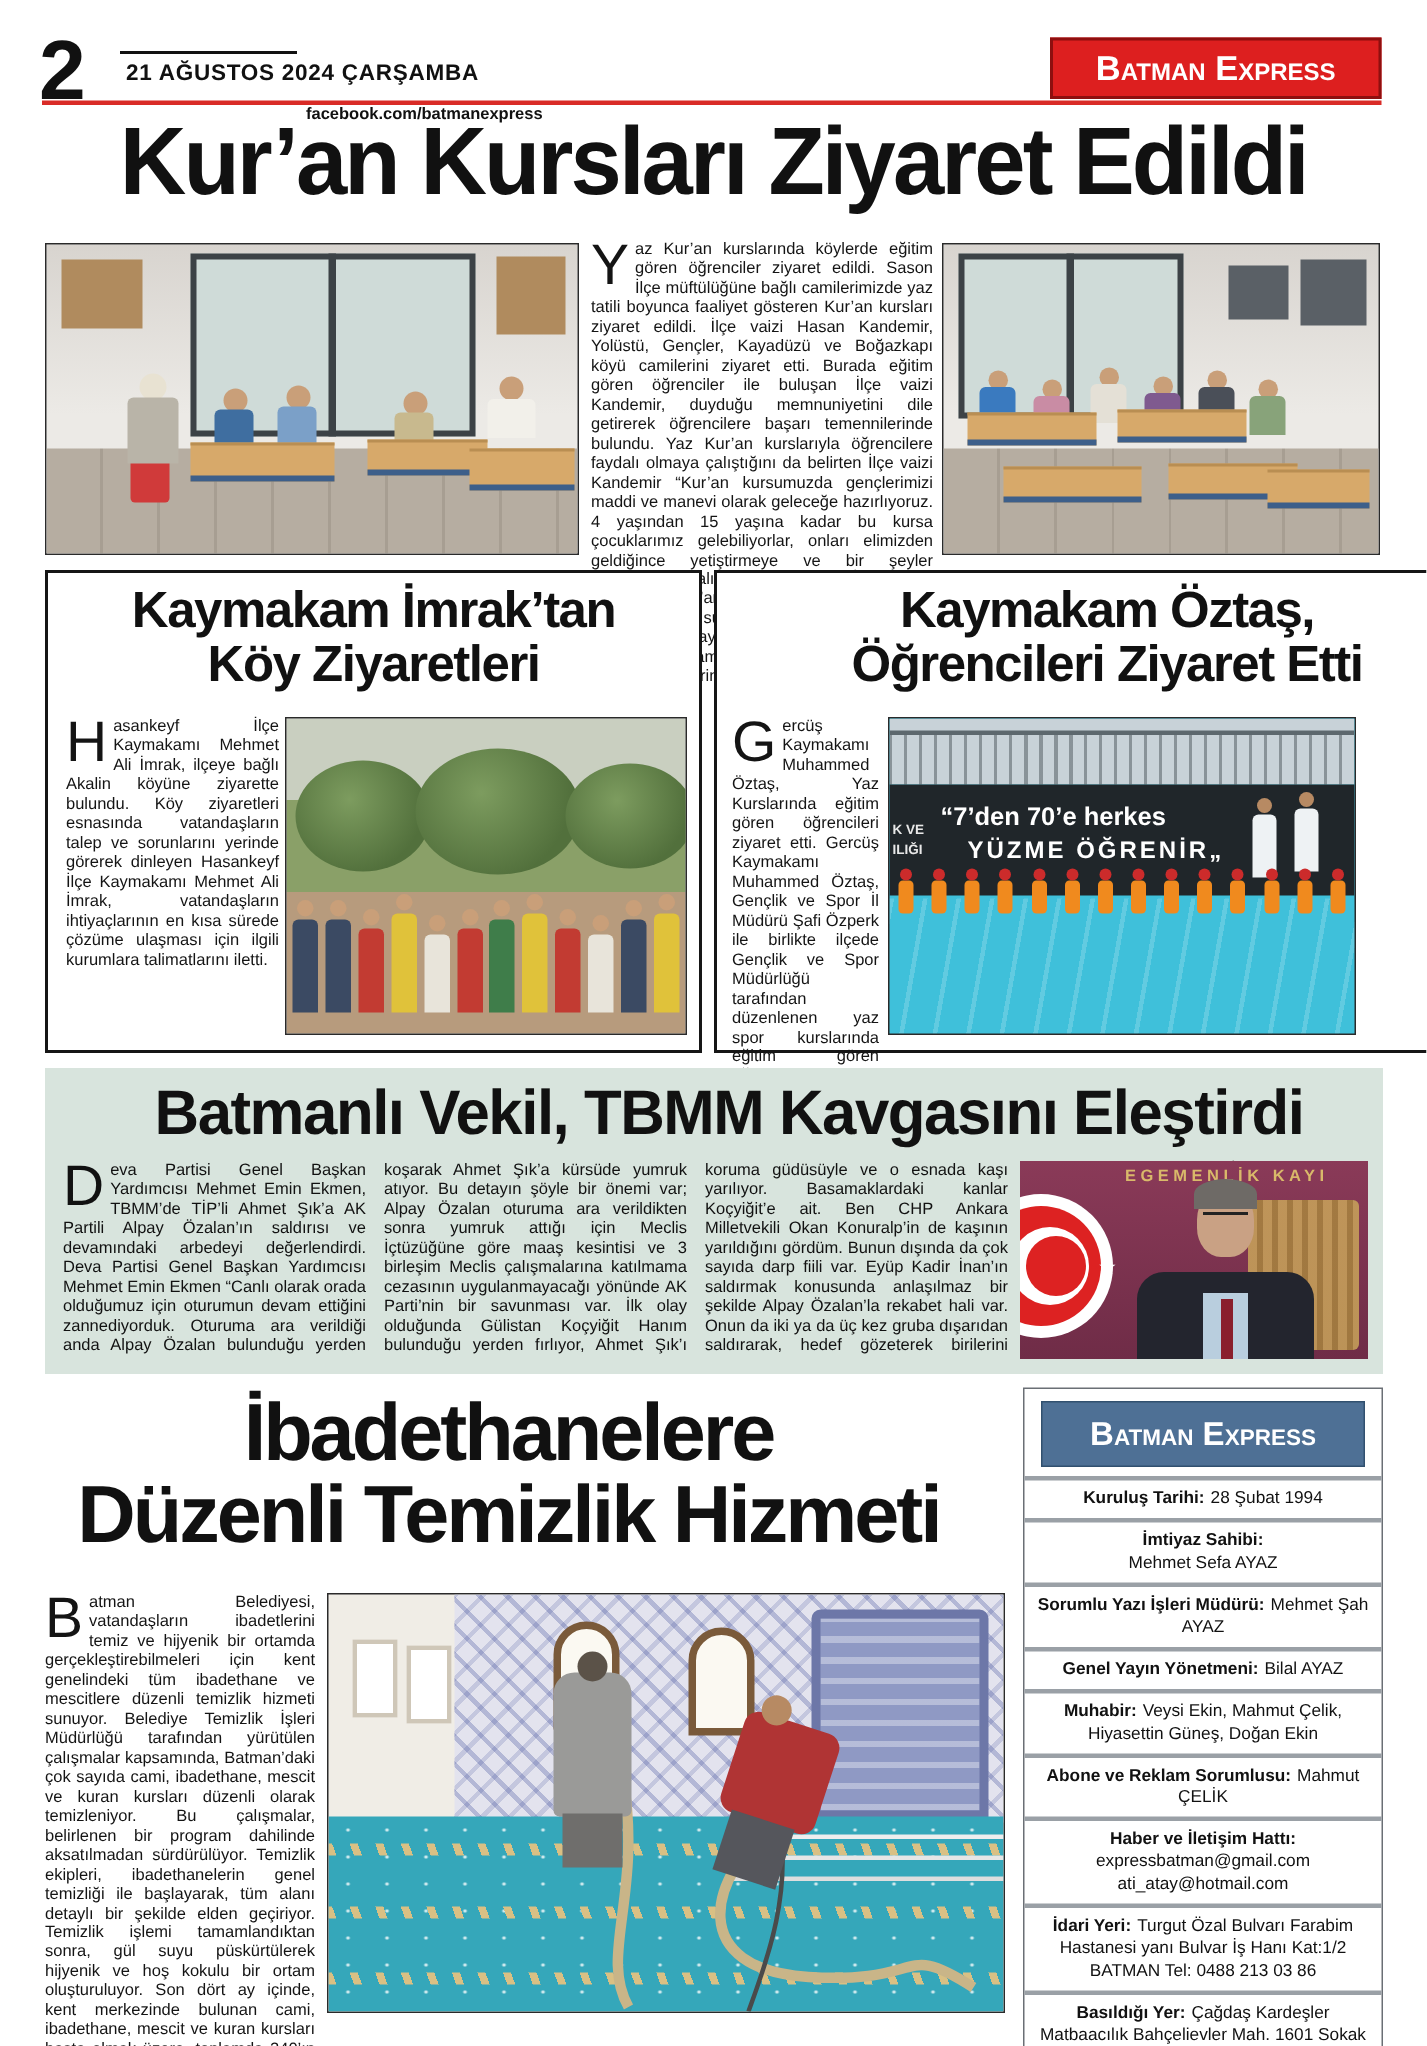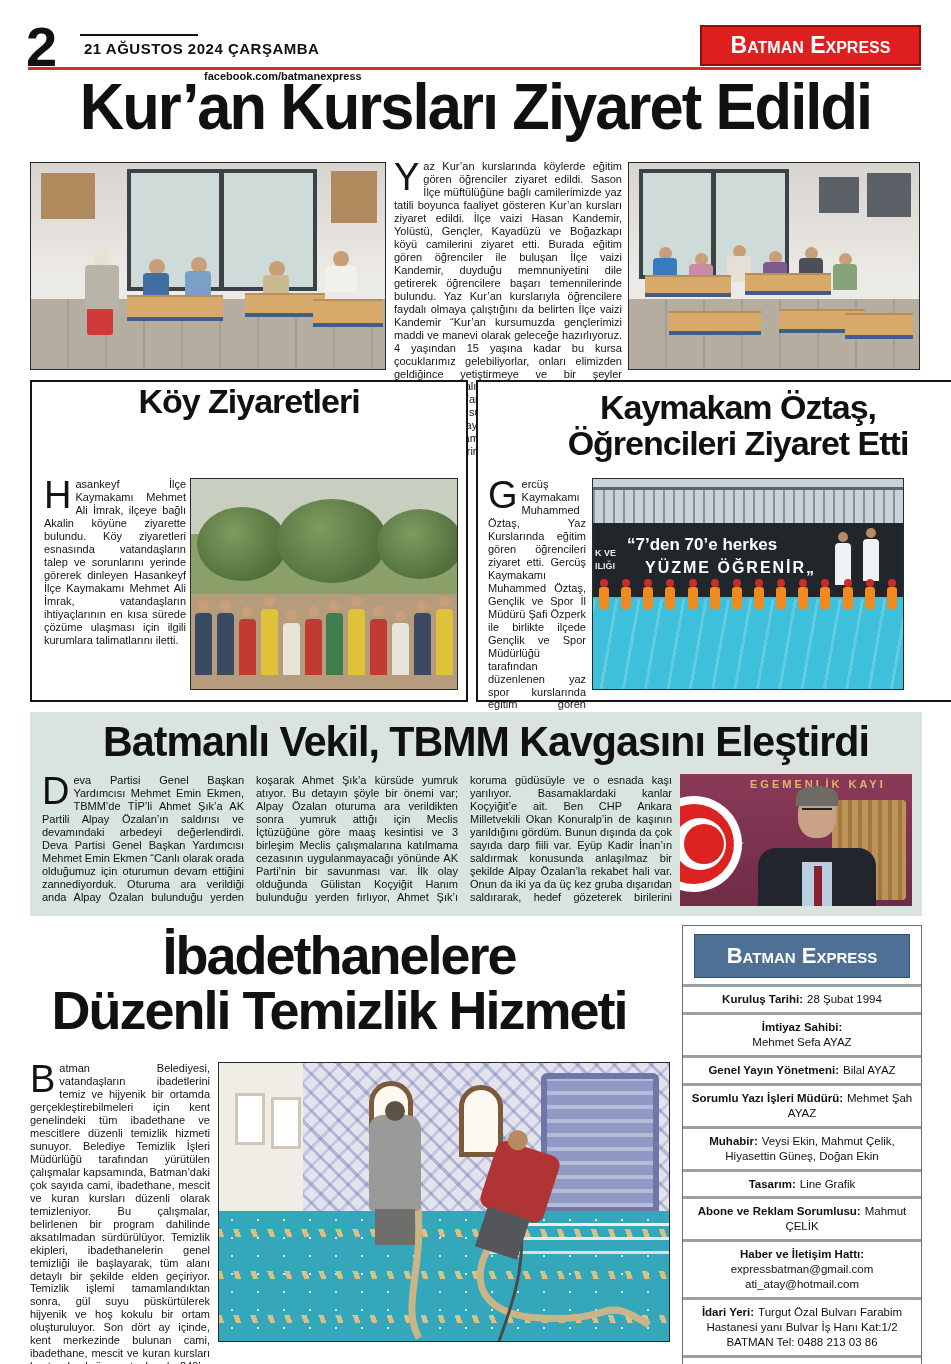--- a/index.html
+++ b/index.html
@@ -174,20 +174,21 @@
     <div class="torso" style="left:170px; top:95px; width:24px; background:#4a4f58;"></div>
     <div class="torso" style="left:204px; top:101px; width:24px; background:#88a37a;"></div>
     <div class="desk" style="left:16px; top:112px; width:86px; height:22px;"></div>
     <div class="desk" style="left:116px; top:110px; width:86px; height:22px;"></div>
     <div class="desk" style="left:40px; top:148px; width:92px; height:24px;"></div>
     <div class="desk" style="left:150px; top:146px; width:86px; height:24px;"></div>
     <div class="desk" style="left:216px; top:150px; width:68px; height:26px;"></div>
   </div>
 
   <div class="abs artbox" style="left:30px; top:380px; width:438px; height:322px;">
+    <div class="h-box">Kaymakam İmrak’tan</div>
     <div class="h-box" style="padding-top:2px;">Köy Ziyaretleri</div>
     <div class="abs" style="left:12px; top:96px; width:142px; height:216px;">
       <div class="bodytext">
         <span class="dropcap">H</span><span>asankeyf İlçe Kaymakamı Mehmet Ali İmrak, ilçeye bağlı Akalin köyüne ziyarette bulundu. Köy ziyaretleri esnasında vatandaşların talep ve sorunlarını yerinde görerek dinleyen Hasankeyf İlçe Kaymakamı Mehmet Ali İmrak, vatandaşların ihtiyaçlarının en kısa sürede çözüme ulaşması için ilgili kurumlara talimatlarını iletti.</span>
       </div>
     </div>
     <div class="photo vil" style="left:158px; top:96px; width:268px; height:212px;">
       <div class="tree" style="left:6px; top:28px; width:90px; height:74px;"></div>
       <div class="tree" style="left:86px; top:20px; width:110px; height:84px;"></div>
       <div class="tree" style="left:186px; top:30px; width:86px; height:70px;"></div>
@@ -304,30 +305,27 @@
   <div class="abs kunye">
     <div class="kunye-logo">Batman Express</div>
 
     <div class="mrow">
       <span class="lbl">Kuruluş Tarihi:</span><span class="val">28 Şubat 1994</span>
     </div>
     <div class="mrow stacked">
       <span class="lbl">İmtiyaz Sahibi:</span><span class="val">Mehmet Sefa AYAZ</span>
     </div>
     <div class="mrow">
+      <span class="lbl">Sorumlu Yazı İşleri Müdürü:</span><span class="val">Mehmet Şah AYAZ</span>
+    </div>
+    <div class="mrow">
       <span class="lbl">Genel Yayın Yönetmeni:</span><span class="val">Bilal AYAZ</span>
     </div>
     <div class="mrow">
-      <span class="lbl">Sorumlu Yazı İşleri Müdürü:</span><span class="val">Mehmet Şah AYAZ</span>
-    </div>
-    <div class="mrow">
       <span class="lbl">Muhabir:</span><span class="val">Veysi Ekin, Mahmut Çelik, Hiyasettin Güneş, Doğan Ekin</span>
-    </div>
-    <div class="mrow">
-      <span class="lbl">Tasarım:</span><span class="val">Line Grafik</span>
     </div>
     <div class="mrow">
       <span class="lbl">Abone ve Reklam Sorumlusu:</span><span class="val">Mahmut ÇELİK</span>
     </div>
     <div class="mrow stacked">
       <span class="lbl">Haber ve İletişim Hattı:</span><span class="val">expressbatman@gmail.com
 ati_atay@hotmail.com</span>
     </div>
     <div class="mrow">
       <span class="lbl">İdari Yeri:</span><span class="val">Turgut Özal Bulvarı Farabim Hastanesi yanı Bulvar İş Hanı Kat:1/2 BATMAN Tel: 0488 213 03 86</span>

